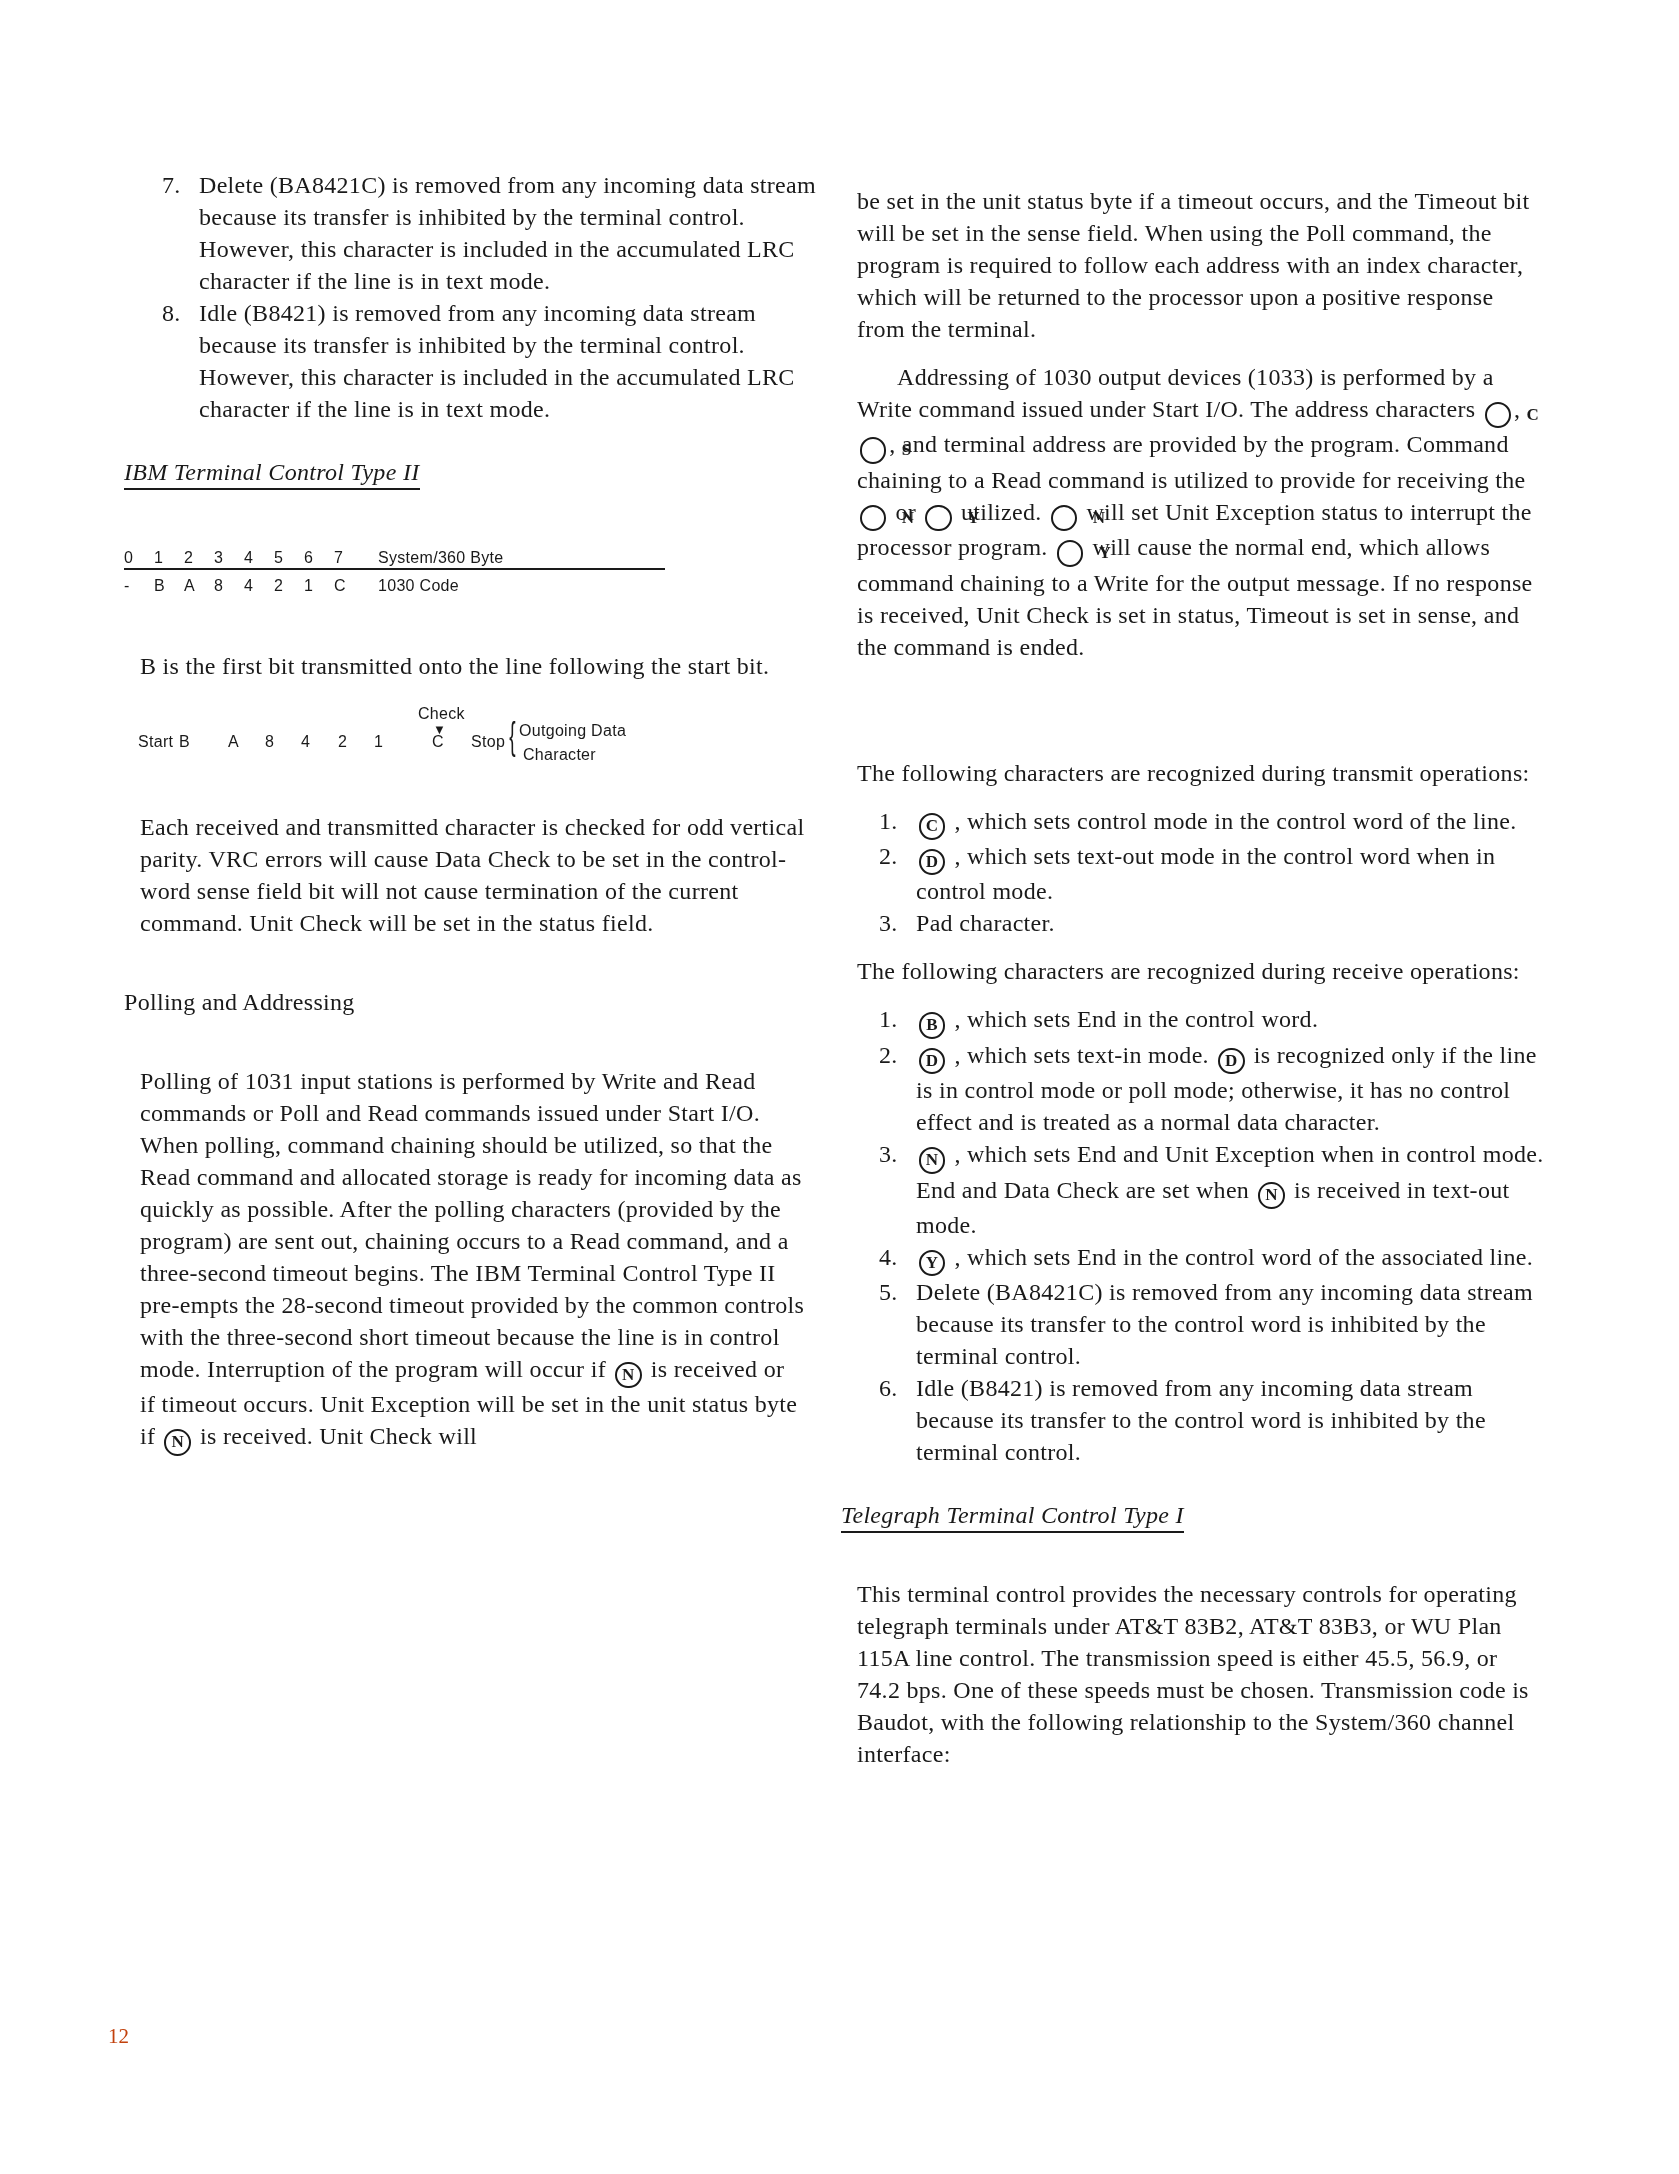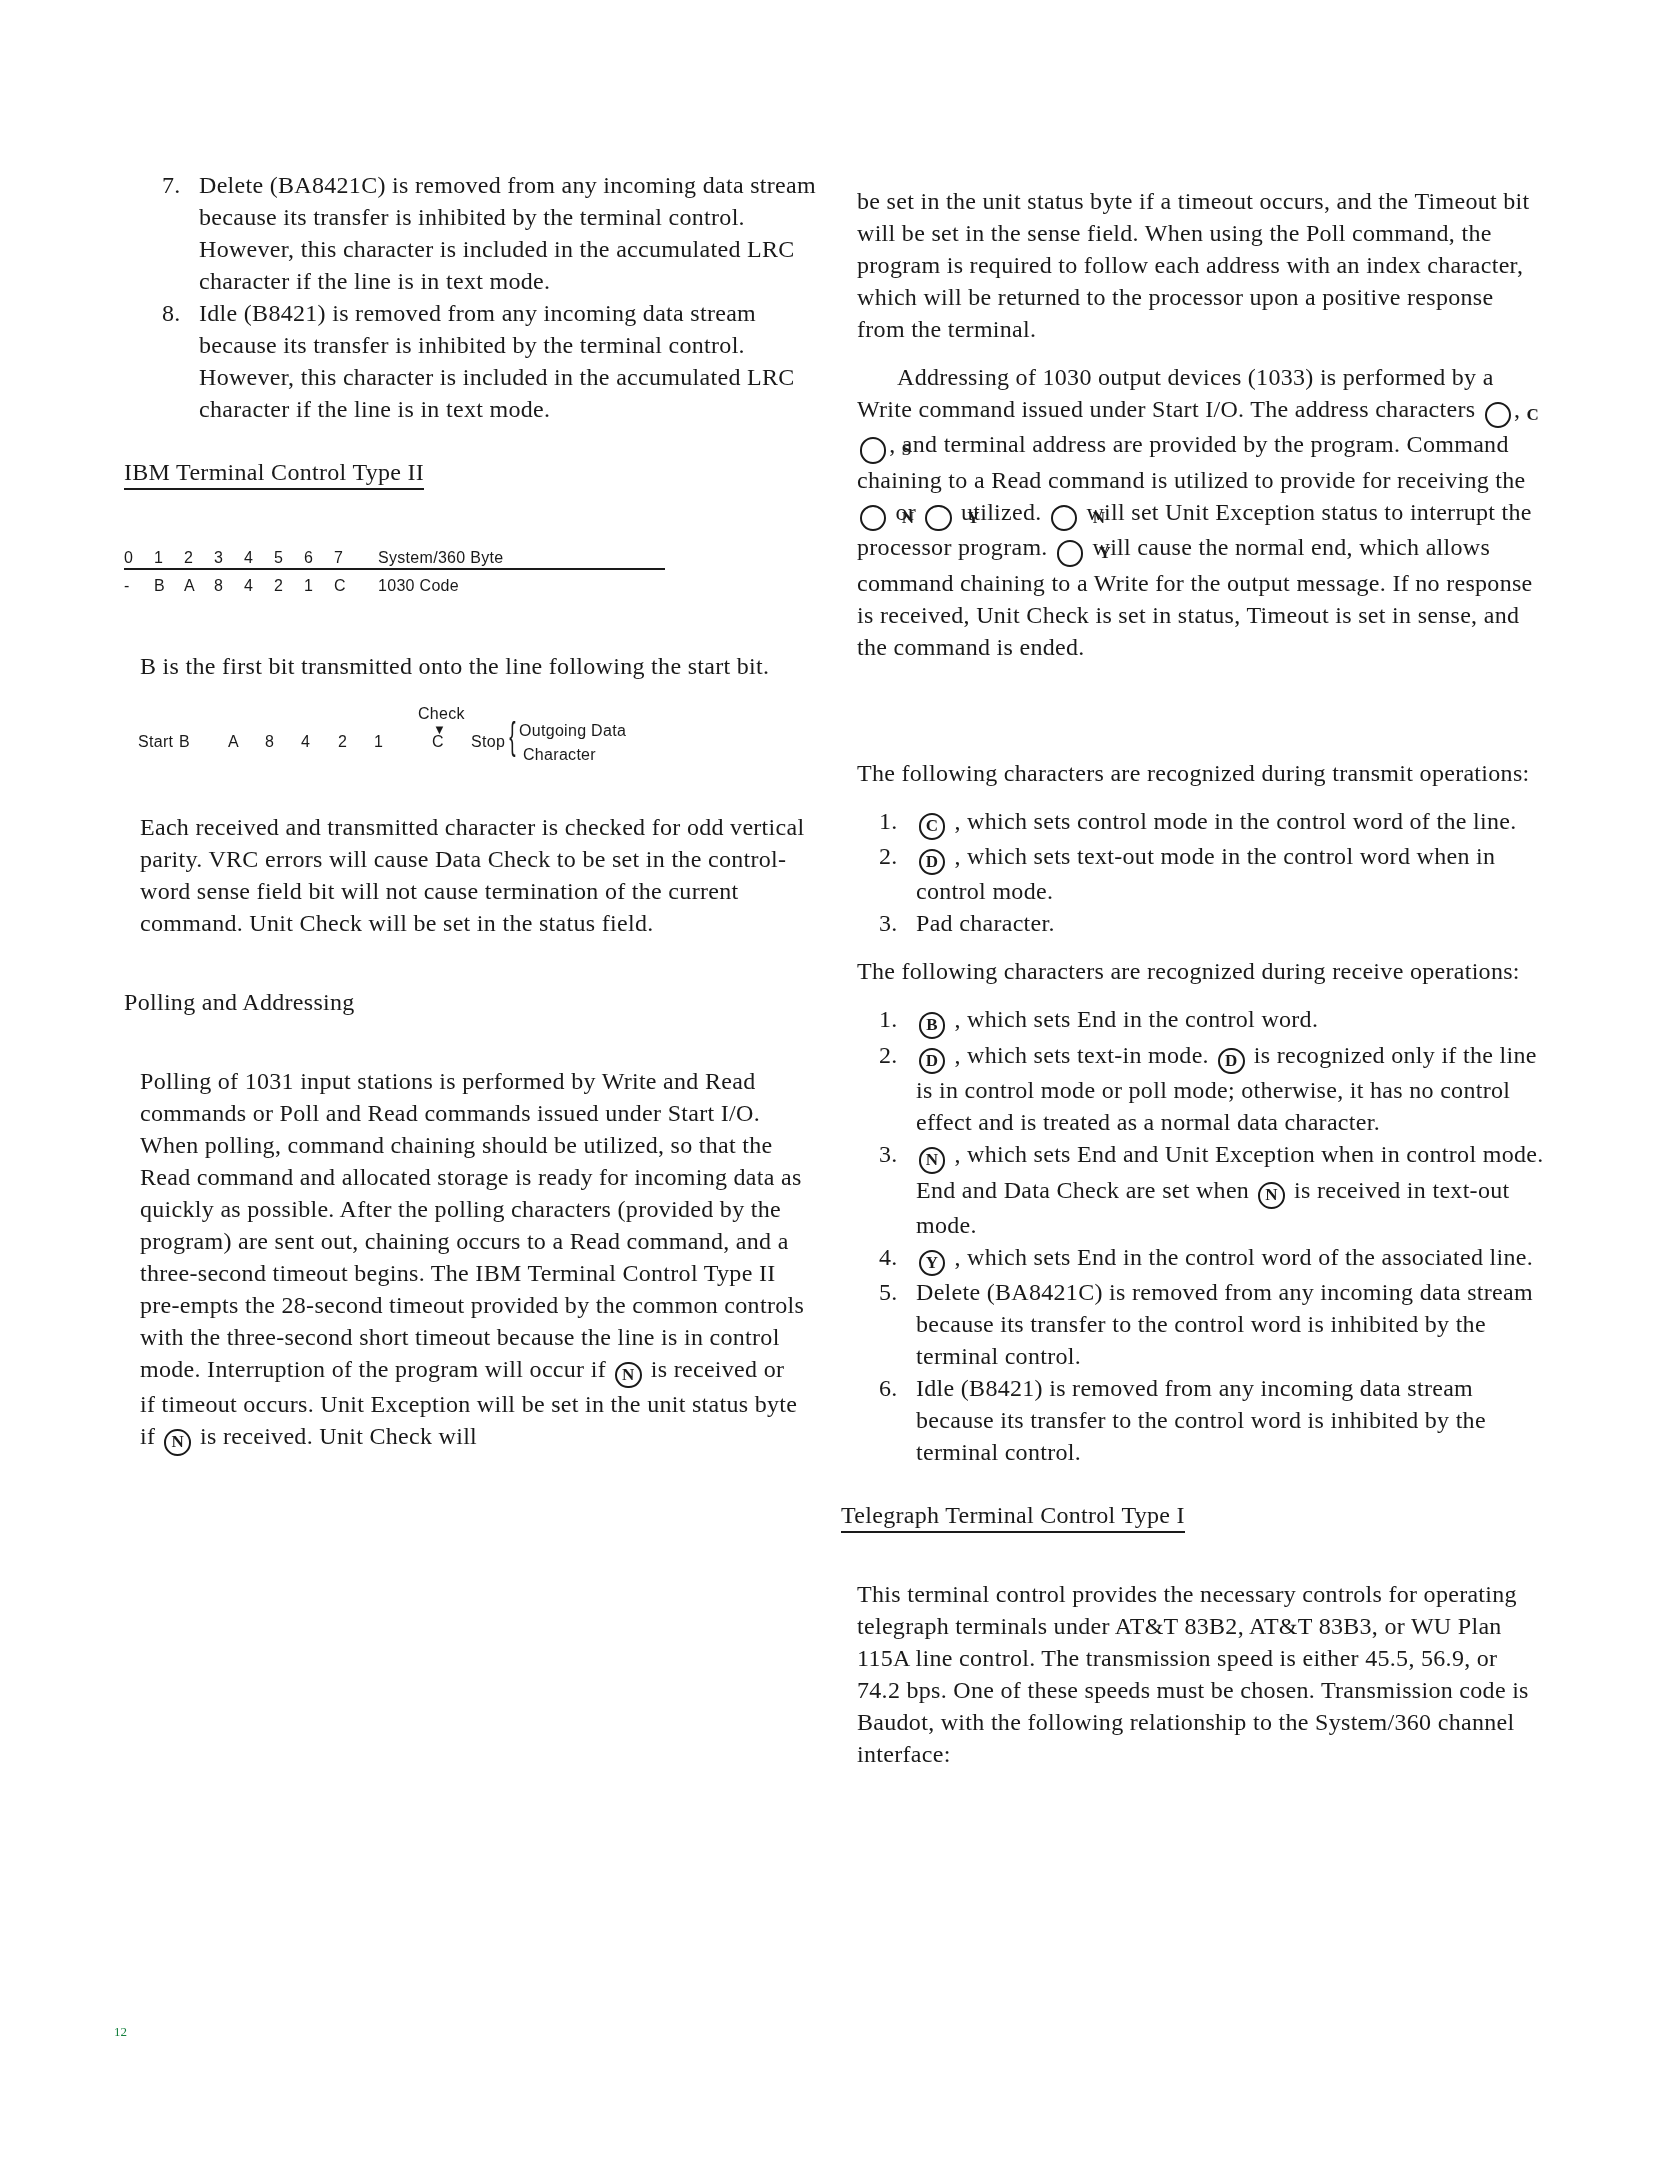--- a/index.html
+++ b/index.html
@@ -14,40 +14,40 @@
     letter-spacing: 0.3px;
   }
   .col-left { left: 124px; width: 697px; }
   .col-right { left: 841px; width: 716px; }
   p { margin: 16px; }
   .indent { text-indent: 40px; }
   .list { margin: 0; padding: 0; list-style: none; }
   .list li { position: relative; padding-left: 75px; }
   .list li .num { position: absolute; left: 38px; }
   .heading { margin: 0; font-weight: normal; font-size: 24px; }
-  .heading.underline span { border-bottom: 2.8px solid #1a1a1a; padding-bottom: 2.8px; }
+  .heading.underline span { border-bottom: 2.8px solid #1a1a1a; padding-bottom: 2.8px; font-style: italic; }
   .gap-s { height: 31px; }
   .circ {
     display: inline-block; width: 22.6px; height: 22.6px; border: 2.4px solid #1a1a1a;
     border-radius: 50%; text-align: center; line-height: 22.6px; font-size: 17px;
     font-weight: bold; vertical-align: -2.8px; margin: 0 2.8px; box-sizing: content-box;
   }
   .bit-table { font-family: "Liberation Sans", "DejaVu Sans", sans-serif; font-size: 16px; margin-top: 5.6px; }
   .bit-row { display: flex; align-items: baseline; height: 26px; }
   .bit-row span.cell { width: 30px; display: inline-block; }
   .bit-row span.label { margin-left: 14px; }
   .bit-row.top { border-bottom: 2.4px solid #1a1a1a; width: 541px; }
   .diagram { font-family: "Liberation Sans", "DejaVu Sans", sans-serif; font-size: 16px; position: relative; height: 73px; margin-top: 7.5px; }
   .diagram .d { position: absolute; top: 28px; }
   .diagram .check { position: absolute; top: 0; left: 294px; }
   .diagram .arrow { position: absolute; top: 16px; left: 309px; font-size: 13px; }
   .diagram .brace { position: absolute; top: 19px; left: 382px; font-size: 38px; line-height: 38px; font-weight: lighter; transform: scaleX(0.5); }
   .diagram .out1 { position: absolute; top: 17px; left: 395px; }
   .diagram .out2 { position: absolute; top: 41px; left: 399px; }
-  .page-num { position: absolute; left: 114px; top: 2024px; font-size: 13px; color: #15803d; }
+  .page-num { position: absolute; left: 108px; top: 2024px; font-size: 21px; color: #c2410c; }
 </style>
 </head>
 <body>
 
 <div class="col col-left">
   <ul class="list">
     <li>
       <span class="num">7.</span>
       <span>Delete (BA8421C) is removed from any incoming data stream because its transfer is inhibited by the terminal control.  However, this character is included in the accumulated LRC character if the line is in text mode.</span>
     </li>

